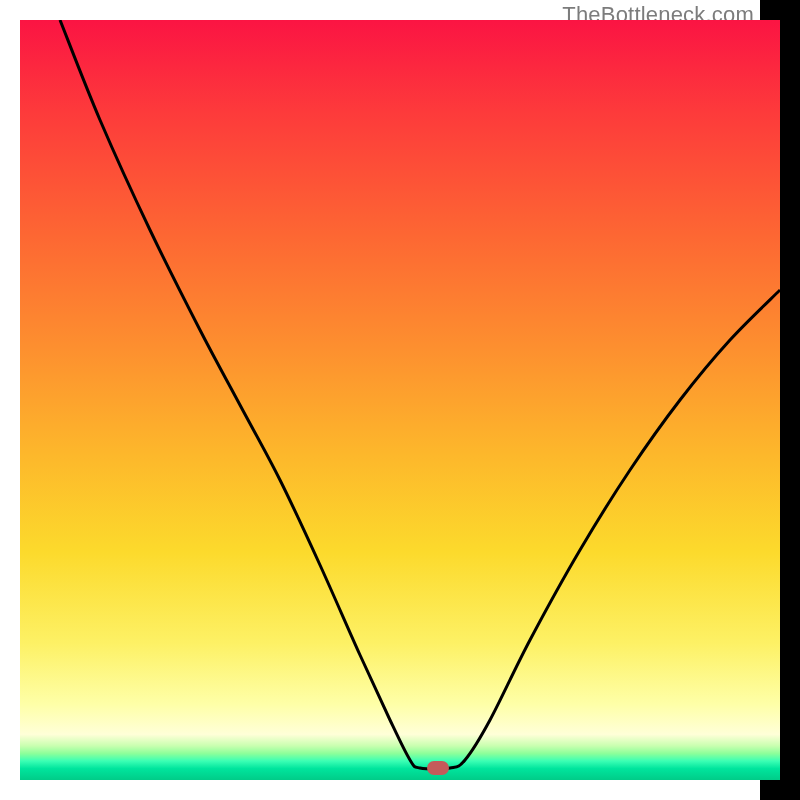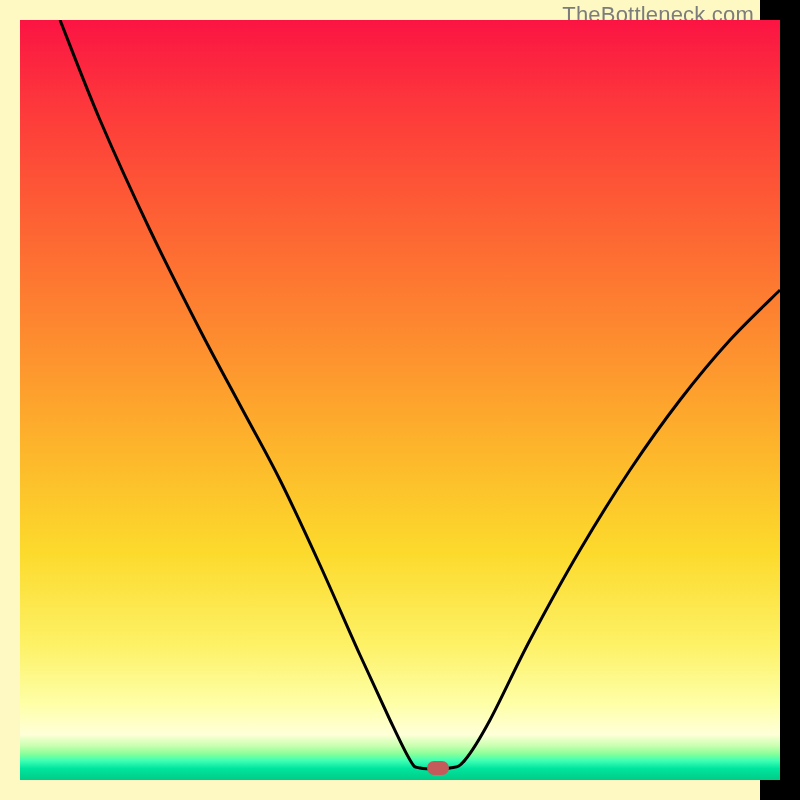--- a/index.html
+++ b/index.html
@@ -8,21 +8,21 @@
     width: 800px;
     height: 800px;
     background: #000;
     font-family: Arial, Helvetica, sans-serif;
     overflow: hidden;
   }
   .frame {
     position: relative;
     width: 760px;
     height: 800px;
-    background: #fef9c3;
+    background: #ffffff;
   }
   .plot-area {
     position: absolute;
     left: 20px;
     top: 20px;
     width: 760px;
     height: 760px;
     background: #000;
     overflow: hidden;
   }

